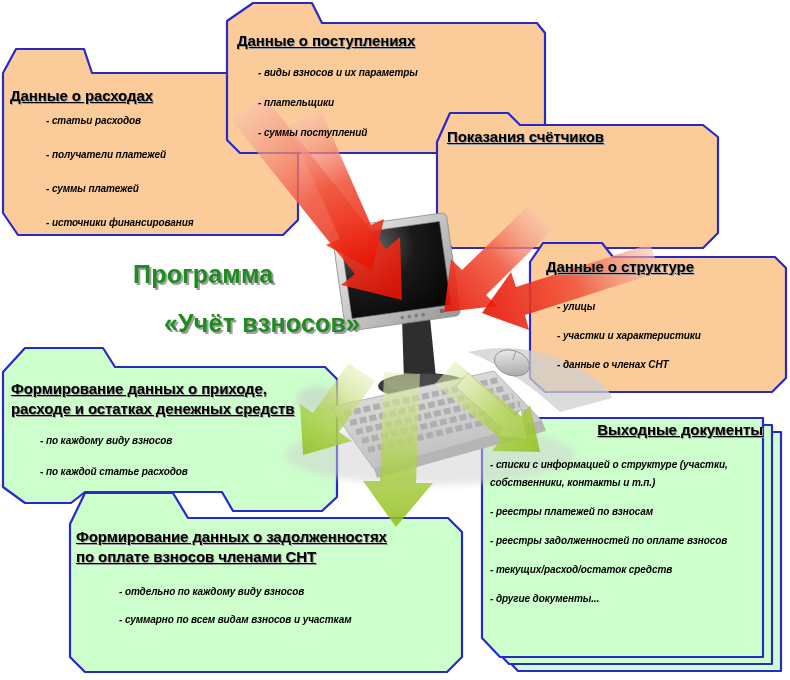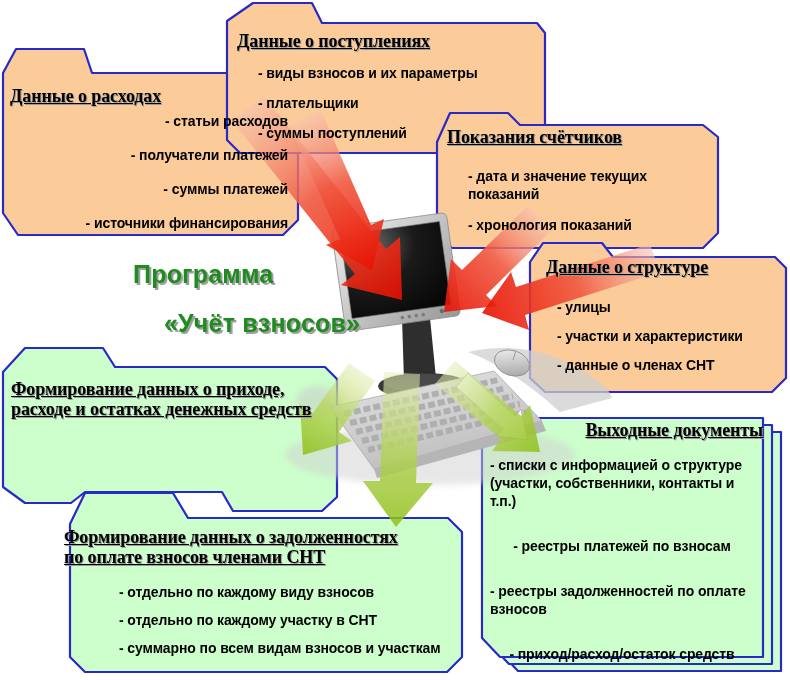--- a/index.html
+++ b/index.html
@@ -12,39 +12,39 @@
     --program-text:#1E8C1E;
     --title-text:#000000;
   }
   html,body{margin:0;padding:0;background:#fff;}
   #stage{position:relative;width:790px;height:680px;background:#fff;overflow:hidden;
          font-family:"Liberation Sans","DejaVu Sans",sans-serif;}
   #diagram-svg{position:absolute;left:0;top:0;}
   .f-in{fill:var(--box-fill-input);stroke:var(--box-border);stroke-width:2.2;stroke-linejoin:round;}
   .f-out{fill:var(--box-fill-output);stroke:var(--box-border);stroke-width:2.2;stroke-linejoin:round;}
   .txt{position:absolute;color:var(--title-text);letter-spacing:-0.1px;}
-  .title{font-weight:bold;font-size:18px;line-height:20px;text-decoration:underline;
-         text-shadow:1px 1px 0 #9a9a9a;font-family:Liberation Serif, serif;}
+  .title{font-weight:bold;font-size:15px;line-height:20px;text-decoration:underline;
+         text-shadow:1px 1px 0 #9a9a9a;}
   .multiline{white-space:pre-line;}
   .items{display:flex;flex-direction:column;}
-  .item{font-weight:bold;font-size:14px;line-height:18px;}
+  .item{font-weight:bold;font-size:10px;line-height:18px;font-style:italic;}
   #t-expenses{left:10px;top:86px;}
-  #i-expenses{left:33px;top:112px;gap:16px;width:255px;text-align:right;}
+  #i-expenses{left:46px;top:112px;gap:16px;width:255px;}
   #t-receipts{left:237px;top:31px;}
   #i-receipts{left:258px;top:64px;gap:12px;width:290px;}
   #t-meters{left:447px;top:127px;}
   #i-meters{left:468px;top:167px;gap:13px;width:232px;}
   #t-structure{left:546px;top:257px;}
   #i-structure{left:557px;top:298px;gap:11px;width:230px;}
   #t-cashflow{left:11px;top:379px;width:345px;}
   #i-cashflow{left:40px;top:432px;gap:13px;width:300px;}
-  #t-debts{left:64px;top:527px;width:395px;}
+  #t-debts{left:76px;top:527px;width:395px;}
   #i-debts{left:82px;top:583px;gap:10px;width:380px;margin-left:37px;}
   #t-documents{left:482px;top:420px;width:281px;text-align:right;}
-  #i-documents{left:490px;top:456px;gap:27px;width:264px;align-items:center;}
+  #i-documents{left:490px;top:456px;gap:11px;width:264px;}
   .program-line{position:absolute;font-weight:bold;font-size:25px;color:var(--program-text);
                 text-shadow:2px 2px 0 #9f9f9f;letter-spacing:0.2px;}
   #program-line1{left:133px;top:260px;}
   #program-line2{left:130px;top:309px;margin-left:34px;}
 </style>
 </head>
 <body>
 
 <div id="stage">
 
@@ -205,45 +205,44 @@
   </div>
 
   <div class="txt title" id="t-receipts">Данные о поступлениях</div>
   <div class="txt items" id="i-receipts">
     <span class="item">- виды взносов и их параметры</span>
     <span class="item">- плательщики</span>
     <span class="item">- суммы поступлений</span>
   </div>
 
   <div class="txt title" id="t-meters">Показания счётчиков</div>
-  <div class="txt items" id="i-meters">
-    <span class="item">- дата и значение текущих показаний</span>
-    <span class="item">- хронология показаний</span>
-  </div>
 
   <div class="txt title" id="t-structure">Данные о структуре</div>
   <div class="txt items" id="i-structure">
     <span class="item">- улицы</span>
     <span class="item">- участки и характеристики</span>
     <span class="item">- данные о членах СНТ</span>
   </div>
 
   <div class="txt title multiline" id="t-cashflow">Формирование данных о приходе,
 расходе и остатках денежных средств</div>
+  <div class="txt items" id="i-cashflow">
+    <span class="item">- по каждому виду взносов</span>
+    <span class="item">- по каждой статье расходов</span>
+  </div>
 
   <div class="txt title multiline" id="t-debts">Формирование данных о задолженностях
 по оплате взносов членами СНТ</div>
   <div class="txt items" id="i-debts">
     <span class="item">- отдельно по каждому виду взносов</span>
-    <span class="item">- отдельно по каждому участку в СНТ</span>
     <span class="item">- суммарно по всем видам взносов и участкам</span>
   </div>
 
   <div class="txt title" id="t-documents">Выходные документы</div>
   <div class="txt items" id="i-documents">
     <span class="item">- списки с информацией о структуре (участки, собственники, контакты и т.п.)</span>
     <span class="item">- реестры платежей по взносам</span>
     <span class="item">- реестры задолженностей по оплате взносов</span>
-    <span class="item">- приход/расход/остаток средств</span>
+    <span class="item">- текущих/расход/остаток средств</span>
     <span class="item">- другие документы...</span>
   </div>
 
 </div>
 
 </body></html>

